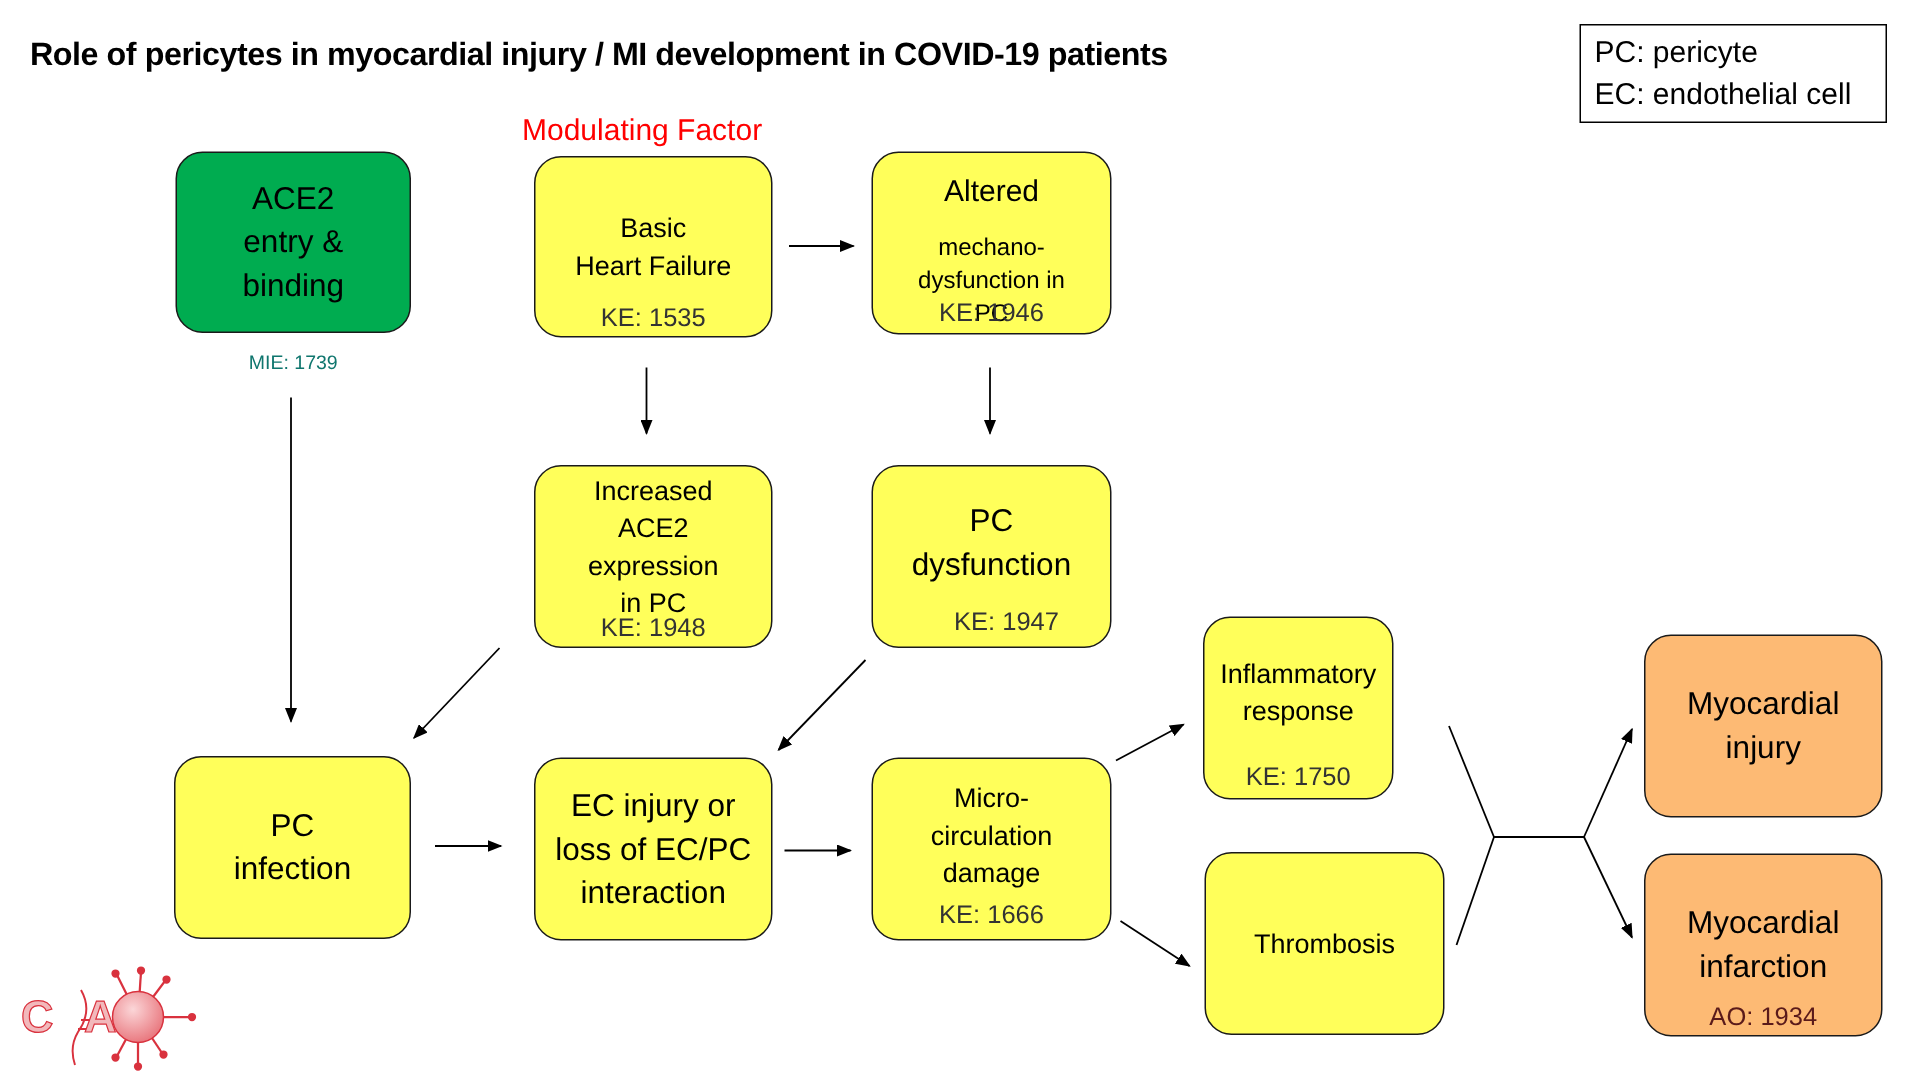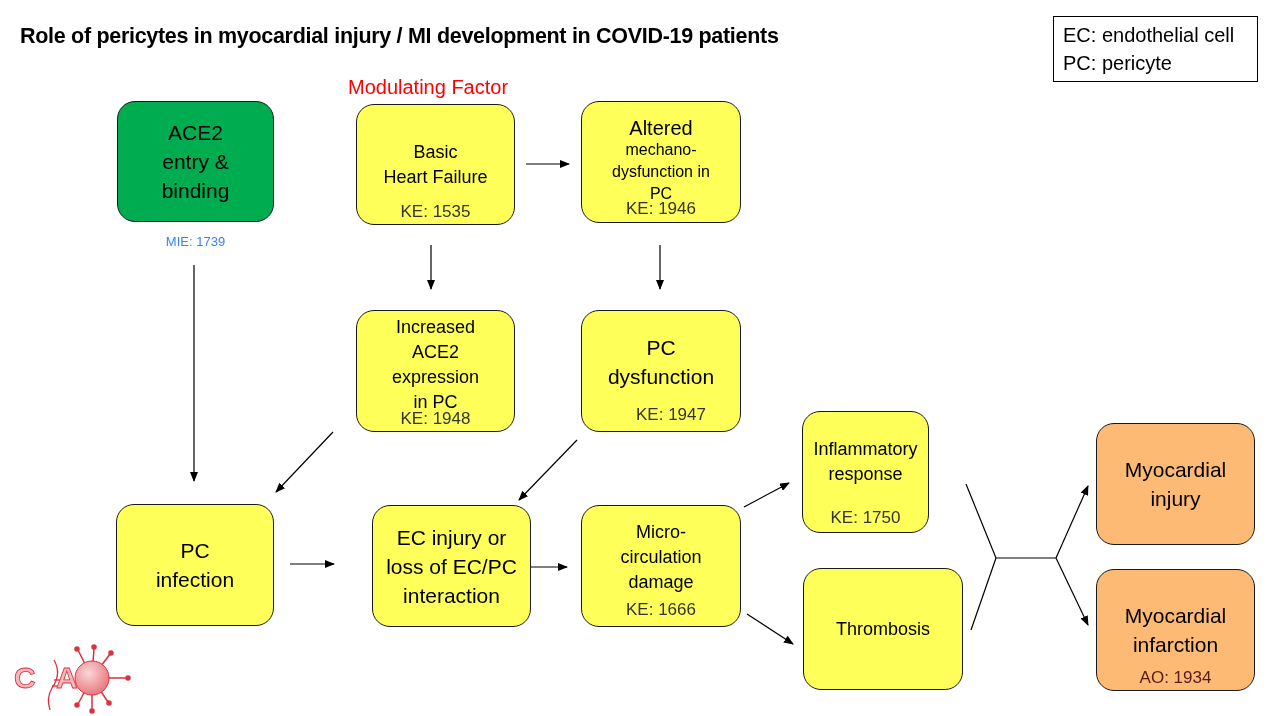--- a/index.html
+++ b/index.html
@@ -15,32 +15,32 @@
          display: flex; flex-direction: column; align-items: center; justify-content: center;
          text-align: center; }
   .box .lbl { font-size: 18px; line-height: 25px; }
   .box .lbl.big { font-size: 21px; line-height: 29px; }
   .box .ke { position: absolute; bottom: 2px; left: 0; right: 0; font-size: 17px; color: #333; }
   .yellow { background: #ffff5a; }
   .green { background: #00ac50; }
   .red { background: #fdba74; }
   .red .ke { color: #5a1a1a; }
   .mie { position: absolute; left: 117px; width: 157px; top: 234px; text-align: center;
-         font-size: 13px; color: #3b82f6; }
+         font-size: 13px; color: #0f766e; }
   svg.arrows { position: absolute; left: 0; top: 0; }
   .logo { position: absolute; left: 10px; top: 640px; }
 </style>
 </head>
 <body>
 
 <div class="title">Role of pericytes in myocardial injury / MI development in COVID-19 patients</div>
 
 <div class="legend">
+  <div>PC: pericyte</div>
   <div>EC: endothelial cell</div>
-  <div>PC: pericyte</div>
 </div>
 
 <div class="mod-label">Modulating Factor</div>
 
 <svg class="arrows" width="1279" height="716">
   <defs>
     <marker id="ah" markerWidth="10" markerHeight="8" refX="9" refY="4" orient="auto" markerUnits="userSpaceOnUse">
       <path d="M0,0 L10,4 L0,8 Z" fill="#000"></path>
     </marker>
   </defs>
@@ -71,21 +71,21 @@
 <div class="mie">MIE: 1739</div>
 
 <div class="box yellow" style="left:356px;top:104px;width:159px;height:121px;">
   <div class="lbl">Basic</div>
   <div class="lbl">Heart Failure</div>
   <div class="ke">KE: 1535</div>
 </div>
 
 <div class="box yellow" style="left:581px;top:101px;width:160px;height:122px;justify-content:flex-start;padding-top:15px;">
   <div class="lbl" style="font-size:20px;line-height:22px;">Altered</div>
-  <div class="lbl" style="font-size:16px;line-height:22px;">mechano-</div>
+  <div class="lbl" style="font-size:16px;line-height:22px;margin-top:16px;">mechano-</div>
   <div class="lbl" style="font-size:16px;line-height:22px;">dysfunction in</div>
   <div class="lbl" style="font-size:16px;line-height:22px;">PC</div>
   <div class="ke" style="bottom:3px;">KE: 1946</div>
 </div>
 
 <div class="box yellow" style="left:356px;top:310px;width:159px;height:122px;justify-content:flex-start;padding-top:4px;">
   <div class="lbl">Increased</div>
   <div class="lbl">ACE2</div>
   <div class="lbl">expression</div>
   <div class="lbl">in PC</div>
@@ -96,21 +96,21 @@
   <div class="lbl big">PC</div>
   <div class="lbl big">dysfunction</div>
   <div class="ke" style="bottom:6px;margin-left:20px;">KE: 1947</div>
 </div>
 
 <div class="box yellow" style="left:116px;top:504px;width:158px;height:122px;">
   <div class="lbl big">PC</div>
   <div class="lbl big">infection</div>
 </div>
 
-<div class="box yellow" style="left:356px;top:505px;width:159px;height:122px;margin-left:16px;">
+<div class="box yellow" style="left:356px;top:505px;width:159px;height:122px;">
   <div class="lbl big">EC injury or</div>
   <div class="lbl big">loss of EC/PC</div>
   <div class="lbl big">interaction</div>
 </div>
 
 <div class="box yellow" style="left:581px;top:505px;width:160px;height:122px;padding-bottom:18px;">
   <div class="lbl">Micro-</div>
   <div class="lbl">circulation</div>
   <div class="lbl">damage</div>
   <div class="ke" style="bottom:6px;">KE: 1666</div>

